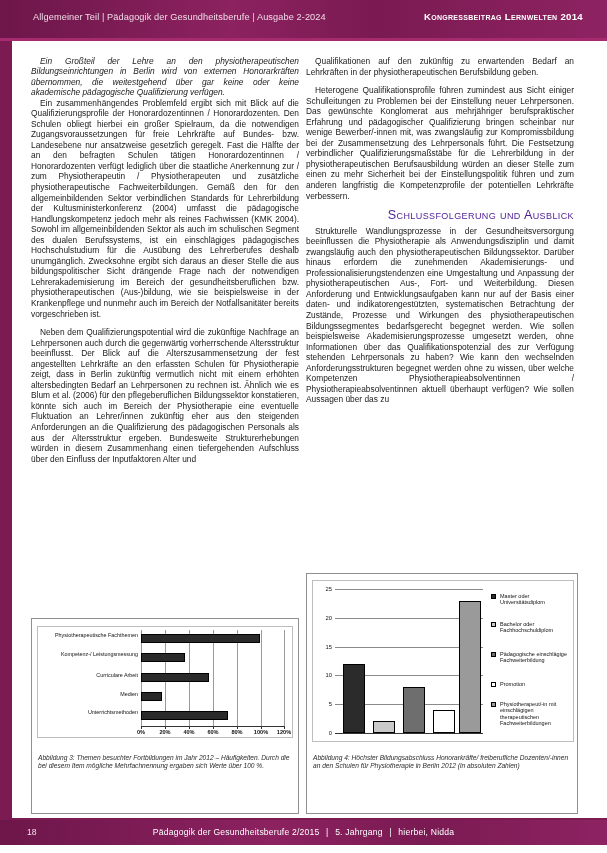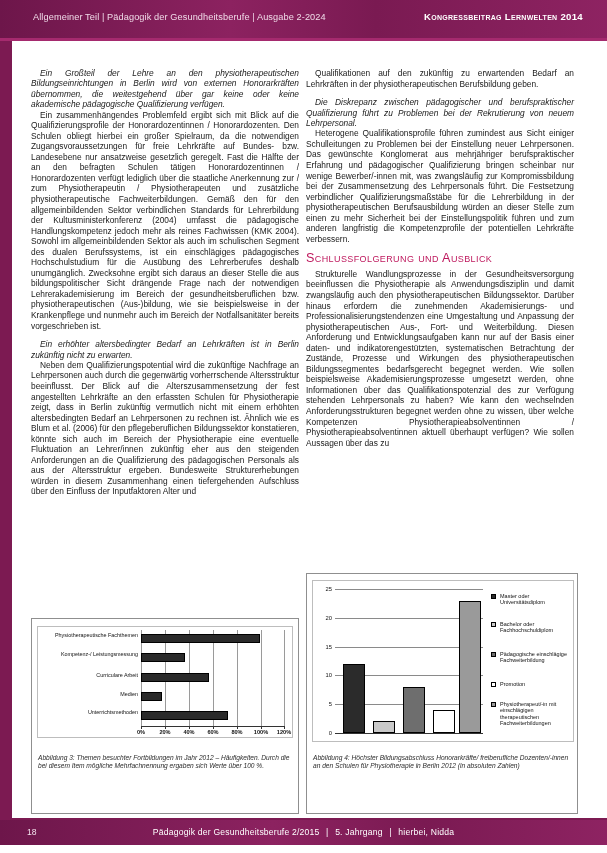--- a/index.html
+++ b/index.html
@@ -51,21 +51,21 @@
   
   .spine {
     position: absolute;
     left: 0; top: 41px;
     width: 12px; height: 792px;
     background: #7c1a52;
   }
   
   .col {
     position: absolute;
-    top: 68px;
+    top: 56px;
     width: 268px;
     font-size: 8.35px;
     line-height: 10.55px;
     text-align: justify;
   }
   .col-left  { left: 31px; }
   .col-right { left: 306px; }
   .col p {
     margin: 0;
     text-indent: 9px;
@@ -76,22 +76,22 @@
     margin: 0 0 1px 0;
     text-indent: 9px;
     line-height: 10.4px;
   }
   .spacer { height: 8px; }
   .section-head {
     font-variant: small-caps;
     font-size: 12.6px;
     letter-spacing: .4px;
     margin: 9px 0 5px 0;
-    color: #be185d;
-    text-align: left;
+    color: #4c1d95;
+    text-align: right;
   }
   
   .figure {
     position: absolute;
     border: 1px solid #8f8f8f;
     background: #fff;
     box-sizing: border-box;
   }
   .fig-left  { left: 31px;  top: 618px; width: 268px; height: 196px; }
   .fig-right { left: 306px; top: 573px; width: 272px; height: 241px; }
@@ -265,28 +265,26 @@
 </div>
 <div class="header-rule"></div>
 <div class="header-left">Allgemeiner Teil | Pädagogik der Gesundheitsberufe | Ausgabe 2-2024</div>
 <div class="header-right">Kongressbeitrag Lernwelten 2014</div>
 <div class="spine"></div>
 
 <div class="col col-left">
   <p class="pullquote">Ein Großteil der Lehre an den physiotherapeutischen Bildungseinrichtungen in Berlin wird von externen Honorarkräften übernommen, die weitestgehend über gar keine oder keine akademische pädagogische Qualifizierung verfügen.</p>
   <p>Ein zusammenhängendes Problemfeld ergibt sich mit Blick auf die Qualifizierungsprofile der Honorardozentinnen / Honorardozenten. Den Schulen obliegt hierbei ein großer Spielraum, da die notwendigen Zugangsvoraussetzungen für freie Lehrkräfte auf Bundes- bzw. Landesebene nur ansatzweise gesetzlich geregelt. Fast die Hälfte der an den befragten Schulen tätigen Honorardozentinnen / Honorardozenten verfügt lediglich über die staatliche Anerkennung zur / zum Physiotherapeutin / Physiotherapeuten und zusätzliche physiotherapeutische Fachweiterbildungen. Gemäß den für den allgemeinbildenden Sektor verbindlichen Standards für Lehrerbildung der Kultusministerkonferenz (2004) umfasst die pädagogische Handlungskompetenz jedoch mehr als reines Fachwissen (KMK 2004). Sowohl im allgemeinbildenden Sektor als auch im schulischen Segment des dualen Berufssystems, ist ein einschlägiges pädagogisches Hochschulstudium für die Ausübung des Lehrerberufes deshalb unumgänglich. Zwecksohne ergibt sich daraus an dieser Stelle die aus bildungspolitischer Sicht drängende Frage nach der notwendigen Lehrerakademisierung im Bereich der gesundheitsberuflichen bzw. physiotherapeutischen (Aus-)bildung, wie sie beispielsweise in der Krankenpflege und nunmehr auch im Bereich der Notfallsanitäter bereits vorgeschrieben ist.</p>
   <div class="spacer"></div>
-  <p class="pullquote">Ein erhöhter altersbedingter Bedarf an Lehrkräften ist in Berlin zukünftig nicht zu erwarten.</p>
   <p>Neben dem Qualifizierungspotential wird die zukünftige Nachfrage an Lehrpersonen auch durch die gegenwärtig vorherrschende Altersstruktur beeinflusst. Der Blick auf die Alterszusammensetzung der fest angestellten Lehrkräfte an den erfassten Schulen für Physiotherapie zeigt, dass in Berlin zukünftig vermutlich nicht mit einem erhöhten altersbedingten Bedarf an Lehrpersonen zu rechnen ist. Ähnlich wie es Blum et al. (2006) für den pflegeberuflichen Bildungssektor konstatieren, könnte sich auch im Bereich der Physiotherapie eine eventuelle Fluktuation an Lehrer/innen zukünftig eher aus den steigenden Anforderungen an die Qualifizierung des pädagogischen Personals als aus der Altersstruktur ergeben. Bundesweite Strukturerhebungen würden in diesem Zusammenhang einen tiefergehenden Aufschluss über den Einfluss der Inputfaktoren Alter und</p>
 </div>
 
 <div class="col col-right">
   <p>Qualifikationen auf den zukünftig zu erwartenden Bedarf an Lehrkräften in der physiotherapeutischen Berufsbildung geben.</p>
   <div class="spacer"></div>
-  <p class="pullquote">Die Diskrepanz zwischen pädagogischer und berufspraktischer Qualifizierung führt zu Problemen bei der Rekrutierung von neuem Lehrpersonal.</p>
   <p>Heterogene Qualifikationsprofile führen zumindest aus Sicht einiger Schulleitungen zu Problemen bei der Einstellung neuer Lehrpersonen. Das gewünschte Konglomerat aus mehrjähriger berufspraktischer Erfahrung und pädagogischer Qualifizierung bringen scheinbar nur wenige Bewerber/-innen mit, was zwangsläufig zur Kompromissbildung bei der Zusammensetzung des Lehrpersonals führt. Die Festsetzung verbindlicher Qualifizierungsmaßstäbe für die Lehrerbildung in der physiotherapeutischen Berufsausbildung würden an dieser Stelle zum einen zu mehr Sicherheit bei der Einstellungspolitik führen und zum anderen langfristig die Kompetenzprofile der potentiellen Lehrkräfte verbessern.</p>
   <div class="section-head">Schlussfolgerung und Ausblick</div>
   <p>Strukturelle Wandlungsprozesse in der Gesundheitsversorgung beeinflussen die Physiotherapie als Anwendungsdisziplin und damit zwangsläufig auch den physiotherapeutischen Bildungssektor. Darüber hinaus erfordern die zunehmenden Akademisierungs- und Professionalisierungstendenzen eine Umgestaltung und Anpassung der physiotherapeutischen Aus-, Fort- und Weiterbildung. Diesen Anforderung und Entwicklungsaufgaben kann nur auf der Basis einer daten- und indikatorengestützten, systematischen Betrachtung der Zustände, Prozesse und Wirkungen des physiotherapeutischen Bildungssegmentes bedarfsgerecht begegnet werden. Wie sollen beispielsweise Akademisierungsprozesse umgesetzt werden, ohne Informationen über das Qualifikationspotenzial des zur Verfügung stehenden Lehrpersonals zu haben? Wie kann den wechselnden Anforderungsstrukturen begegnet werden ohne zu wissen, über welche Kompetenzen Physiotherapieabsolventinnen / Physiotherapieabsolventinnen aktuell überhaupt verfügen? Wie sollen Aussagen über das zu</p>
 </div>
 
 <div class="figure fig-left">
   <div class="hbar-wrap">
     <div class="hbar-labels">
       <div class="hbar-label" style="top:2px">Physiotherapeutische Fachthemen</div>
       <div class="hbar-label" style="top:21px">Kompetenz-/ Leistungsmessung</div>

